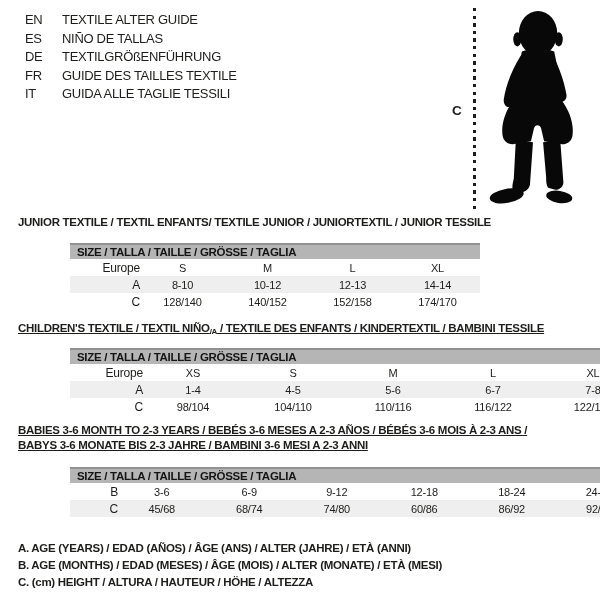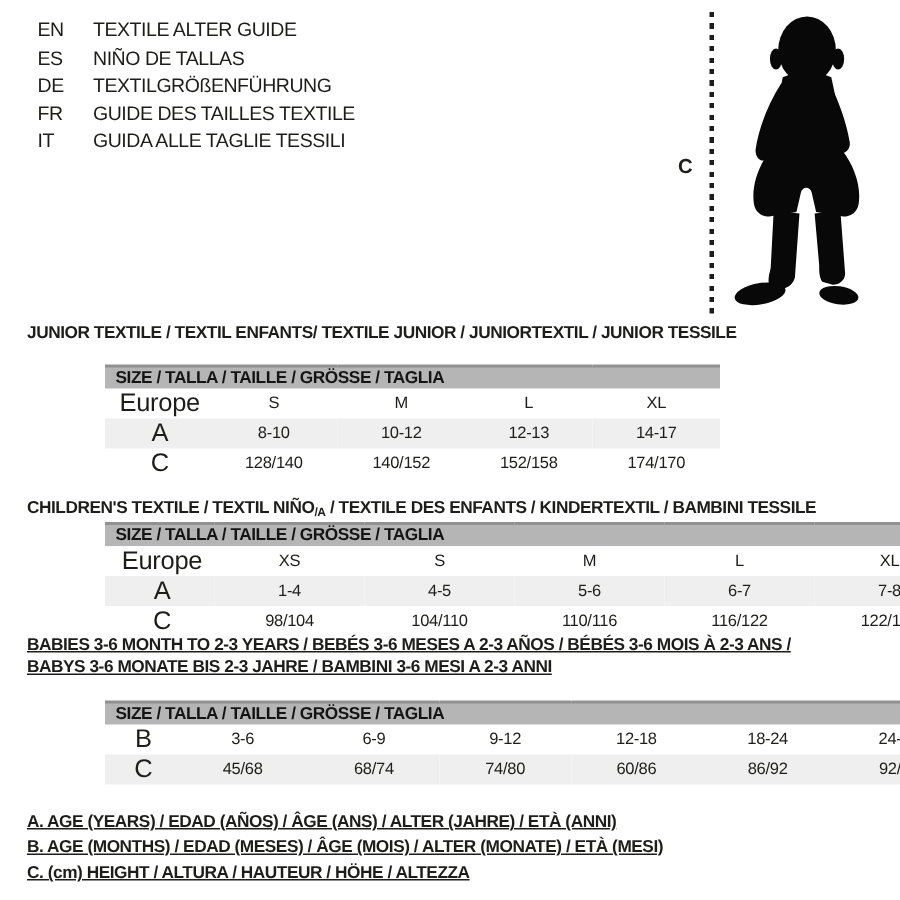--- a/index.html
+++ b/index.html
@@ -16,41 +16,41 @@
   .height-line{
     position:absolute;left:473px;top:8px;width:3px;height:201px;
     background:repeating-linear-gradient(to bottom,#1d1d1b 0 3.5px,transparent 3.5px 7.6px);
   }
   .height-label{position:absolute;left:452px;top:103px;font-weight:700;font-size:13.5px;}
   .baby-svg{position:absolute;left:479px;top:7px;}
   
   .tbl-title{position:absolute;left:18px;font-weight:700;font-size:11.5px;letter-spacing:-0.3px;white-space:nowrap;}
   .tbl-title .sub{font-size:8px;vertical-align:-2px;}
   .title-junior{top:216px;}
-  .title-children{top:333px;}
+  .title-children{top:322px;text-decoration:underline;}
   .title-babies{top:423px;line-height:14.5px;text-decoration:underline;}
   
   table.size-table{position:absolute;left:34px;border-collapse:collapse;table-layout:fixed;margin-left:36px;}
   .t-junior{top:243px;width:410px;}
   .t-children{top:348px;width:573px;}
   .t-babies{top:467px;width:573px;}
   table.size-table th{
     background:var(--bar,#b5b5b5);border-top:2px solid var(--bar-edge,#919191);
     text-align:left;padding:0 0 0 7px;height:14px;font-size:11.5px;font-weight:700;
     letter-spacing:-0.3px;color:#141414;
   }
   table.size-table td{
     height:17px;padding:0;font-size:11px;text-align:center;letter-spacing:-0.2px;
     font-weight:400;color:#1d1d1b;
   }
-  table.size-table td.lbl{text-align:center;padding-left:3px;font-size:17px;}
+  table.size-table td.lbl{text-align:right;padding-left:3px;font-size:12px;}
   table.size-table tr.alt{background:var(--alt,#efefef);}
   
   .legend{position:absolute;left:18px;top:540px;font-weight:700;font-size:11.5px;
-    letter-spacing:-0.3px;line-height:17.2px;white-space:nowrap;text-decoration:underline;}
+    letter-spacing:-0.3px;line-height:17.2px;white-space:nowrap;}
 </style>
 </head>
 <body>
 
 <div class="canvas">
 
   <div class="lang-block">
     <div class="lang-row">
       <span class="lang-code">EN</span>
       <span class="lang-label">TEXTILE ALTER GUIDE</span>
@@ -111,21 +111,21 @@
         <td>S</td>
         <td>M</td>
         <td>L</td>
         <td>XL</td>
       </tr>
       <tr class="alt">
         <td class="lbl">A</td>
         <td>8-10</td>
         <td>10-12</td>
         <td>12-13</td>
-        <td>14-17</td>
+        <td>14-14</td>
       </tr>
       <tr>
         <td class="lbl">C</td>
         <td>128/140</td>
         <td>140/152</td>
         <td>152/158</td>
         <td>174/170</td>
       </tr>
     </tbody>
   </table>

